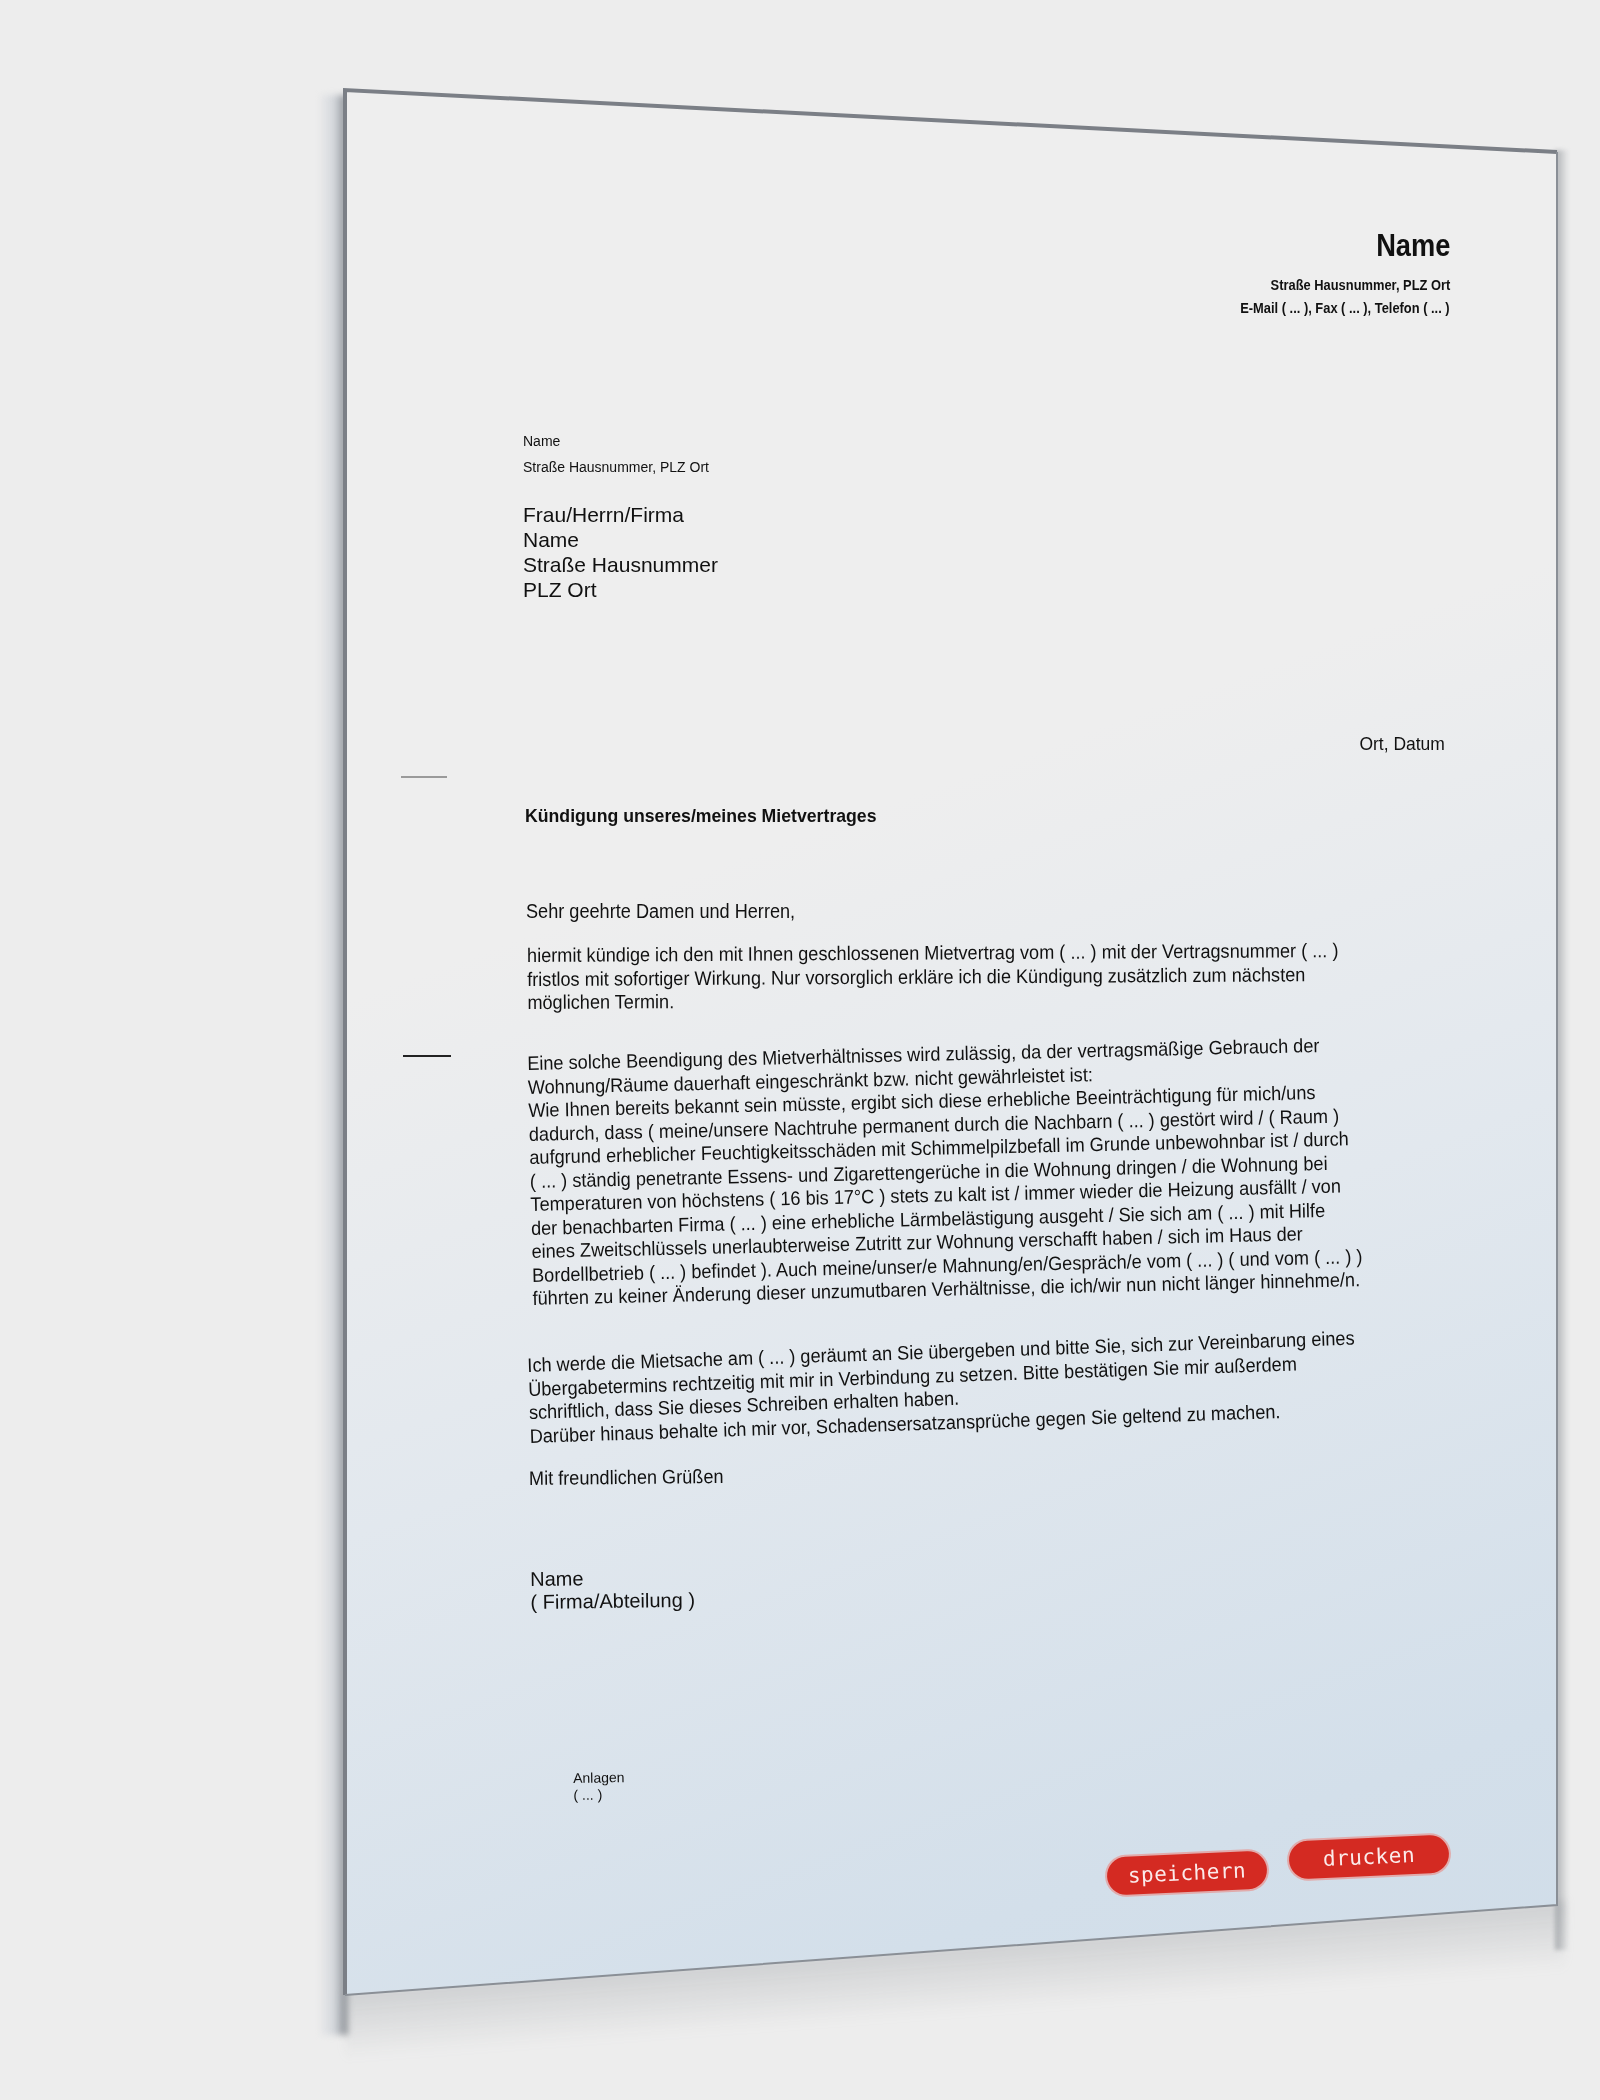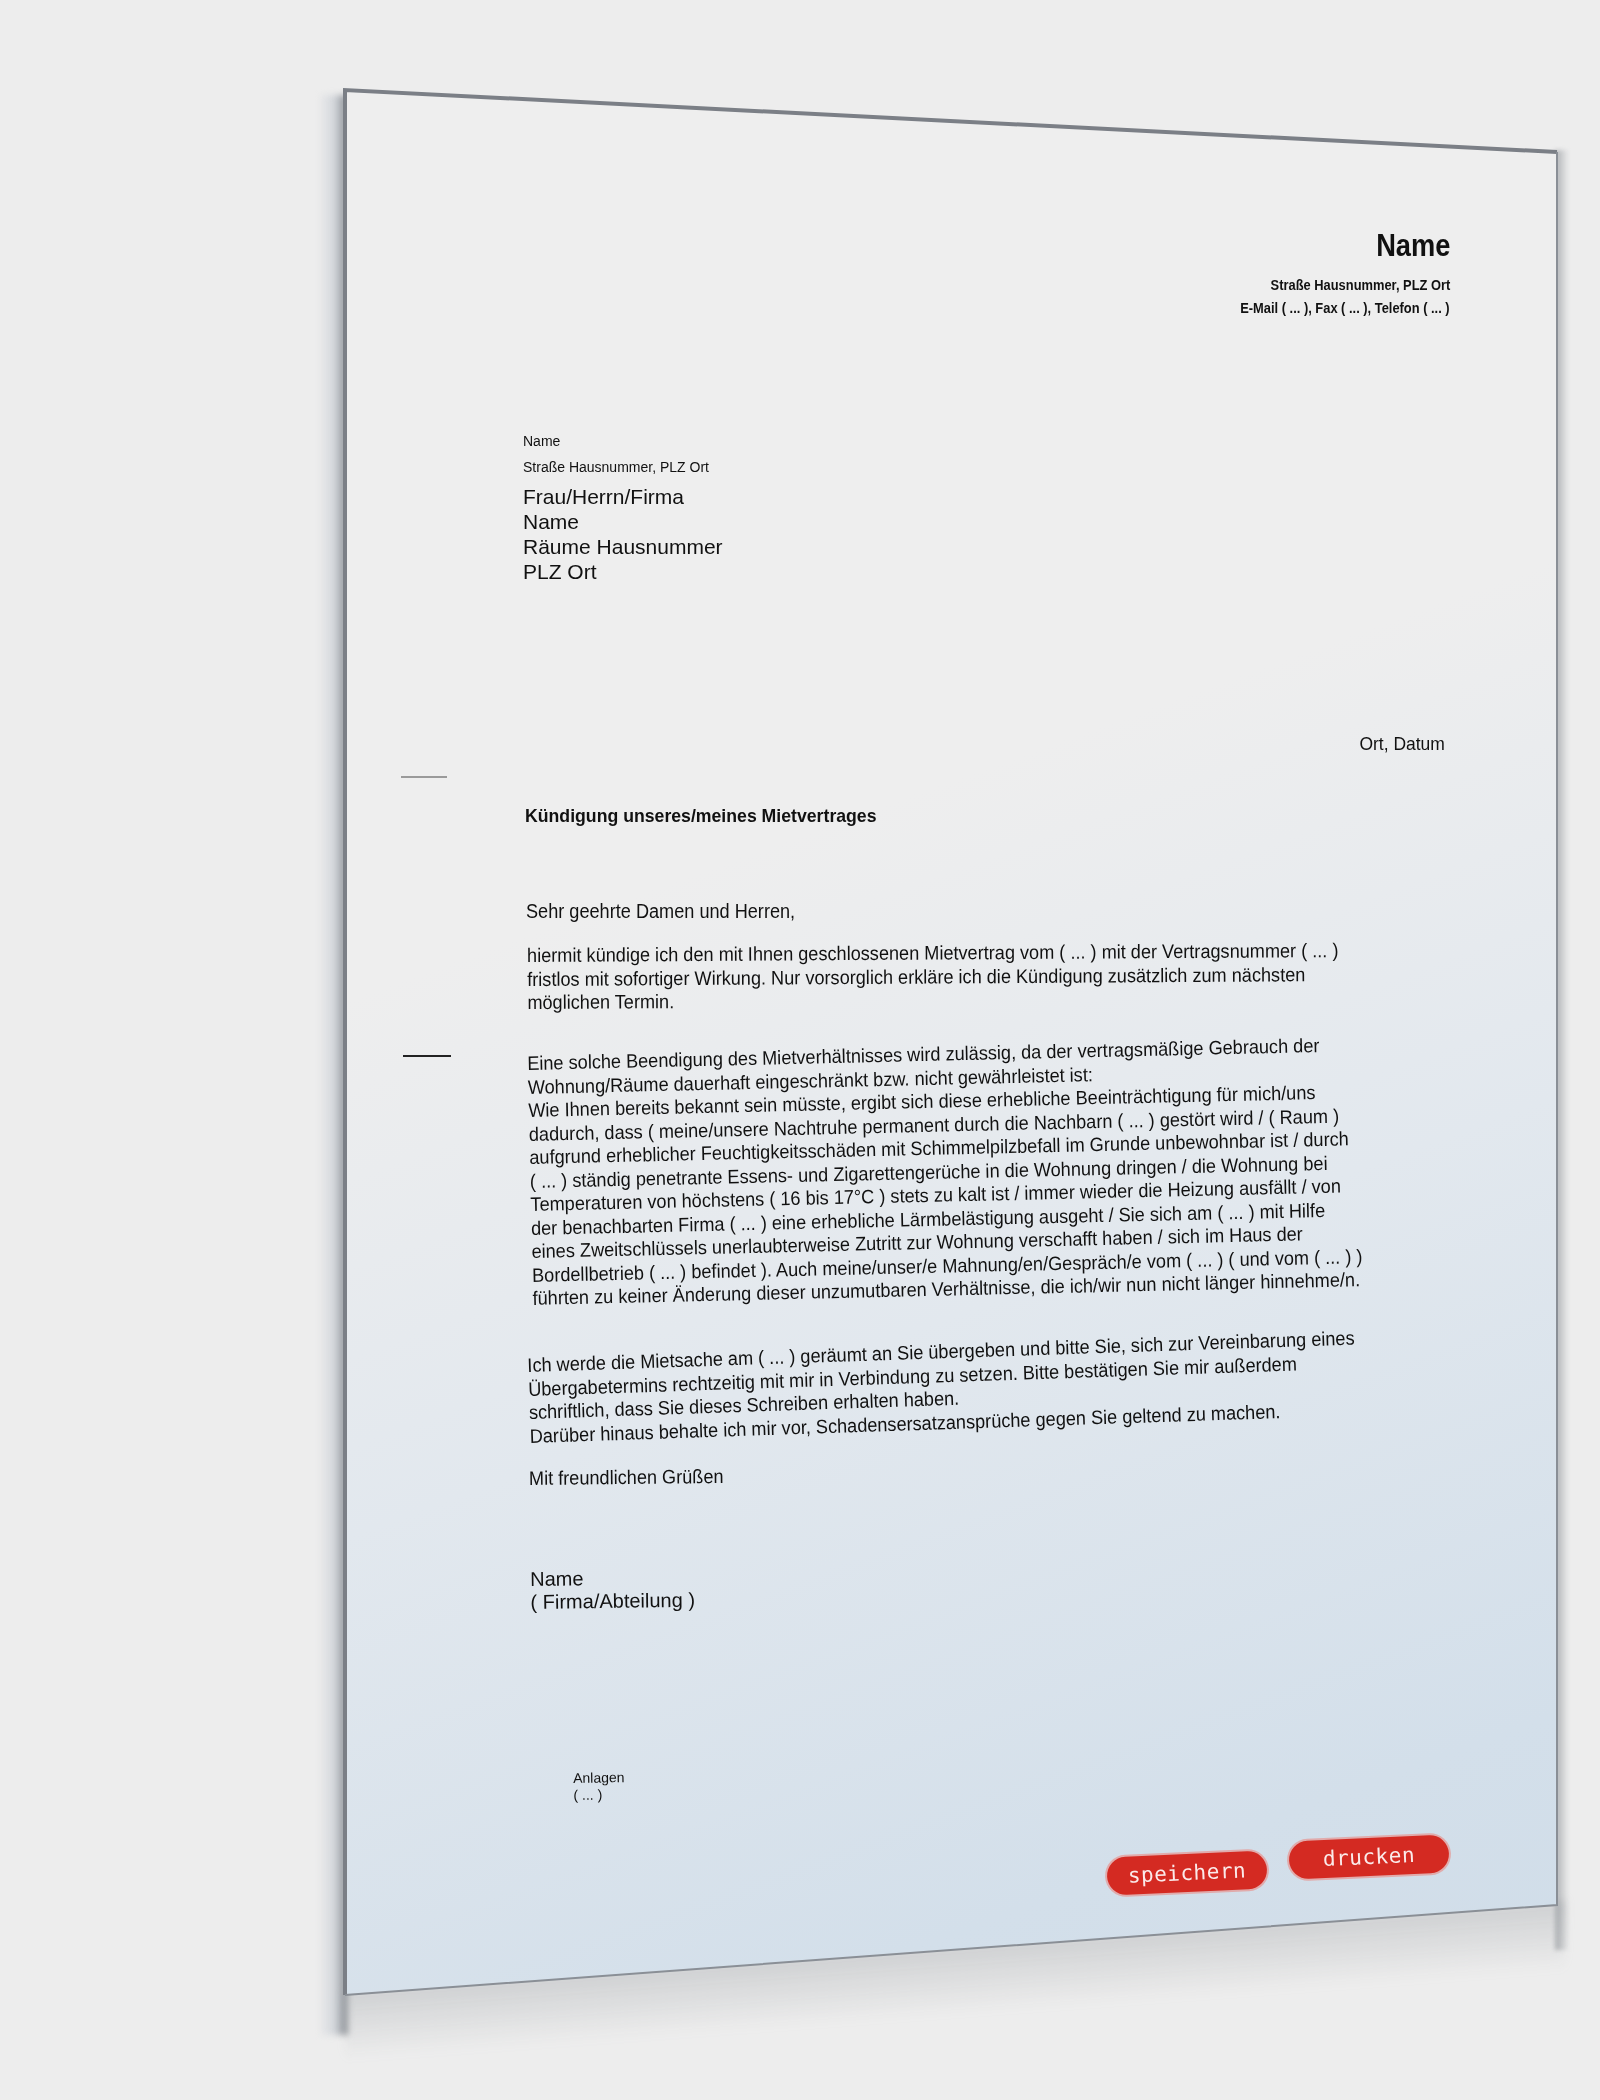--- a/index.html
+++ b/index.html
@@ -81,24 +81,24 @@
 
 <div class="content">
 
   <div class="abs hdr-name">Name</div>
   <div class="abs hdr-line" style="top:277px;">Straße Hausnummer, PLZ Ort</div>
   <div class="abs hdr-line" style="top:300px;">E-Mail ( ... ), Fax ( ... ), Telefon ( ... )</div>
 
   <div class="abs sender-small" style="top:433px;">Name</div>
   <div class="abs sender-small" style="top:459px;">Straße Hausnummer, PLZ Ort</div>
 
-  <div class="abs recipient" style="top:484px;">
+  <div class="abs recipient" style="top:502px;">
     <div>Frau/Herrn/Firma</div>
     <div>Name</div>
-    <div>Räume Hausnummer</div>
+    <div>Straße Hausnummer</div>
     <div>PLZ Ort</div>
   </div>
 
   <div class="abs place-date">Ort, Datum</div>
 
   <div class="fold" style="left:401px; top:776px; width:46px; background:#9a9a9a;"></div>
   <div class="fold" style="left:403px; top:1055px; width:48px; background:#222;"></div>
 
   <div class="abs subject">Kündigung unseres/meines Mietvertrages</div>
 

